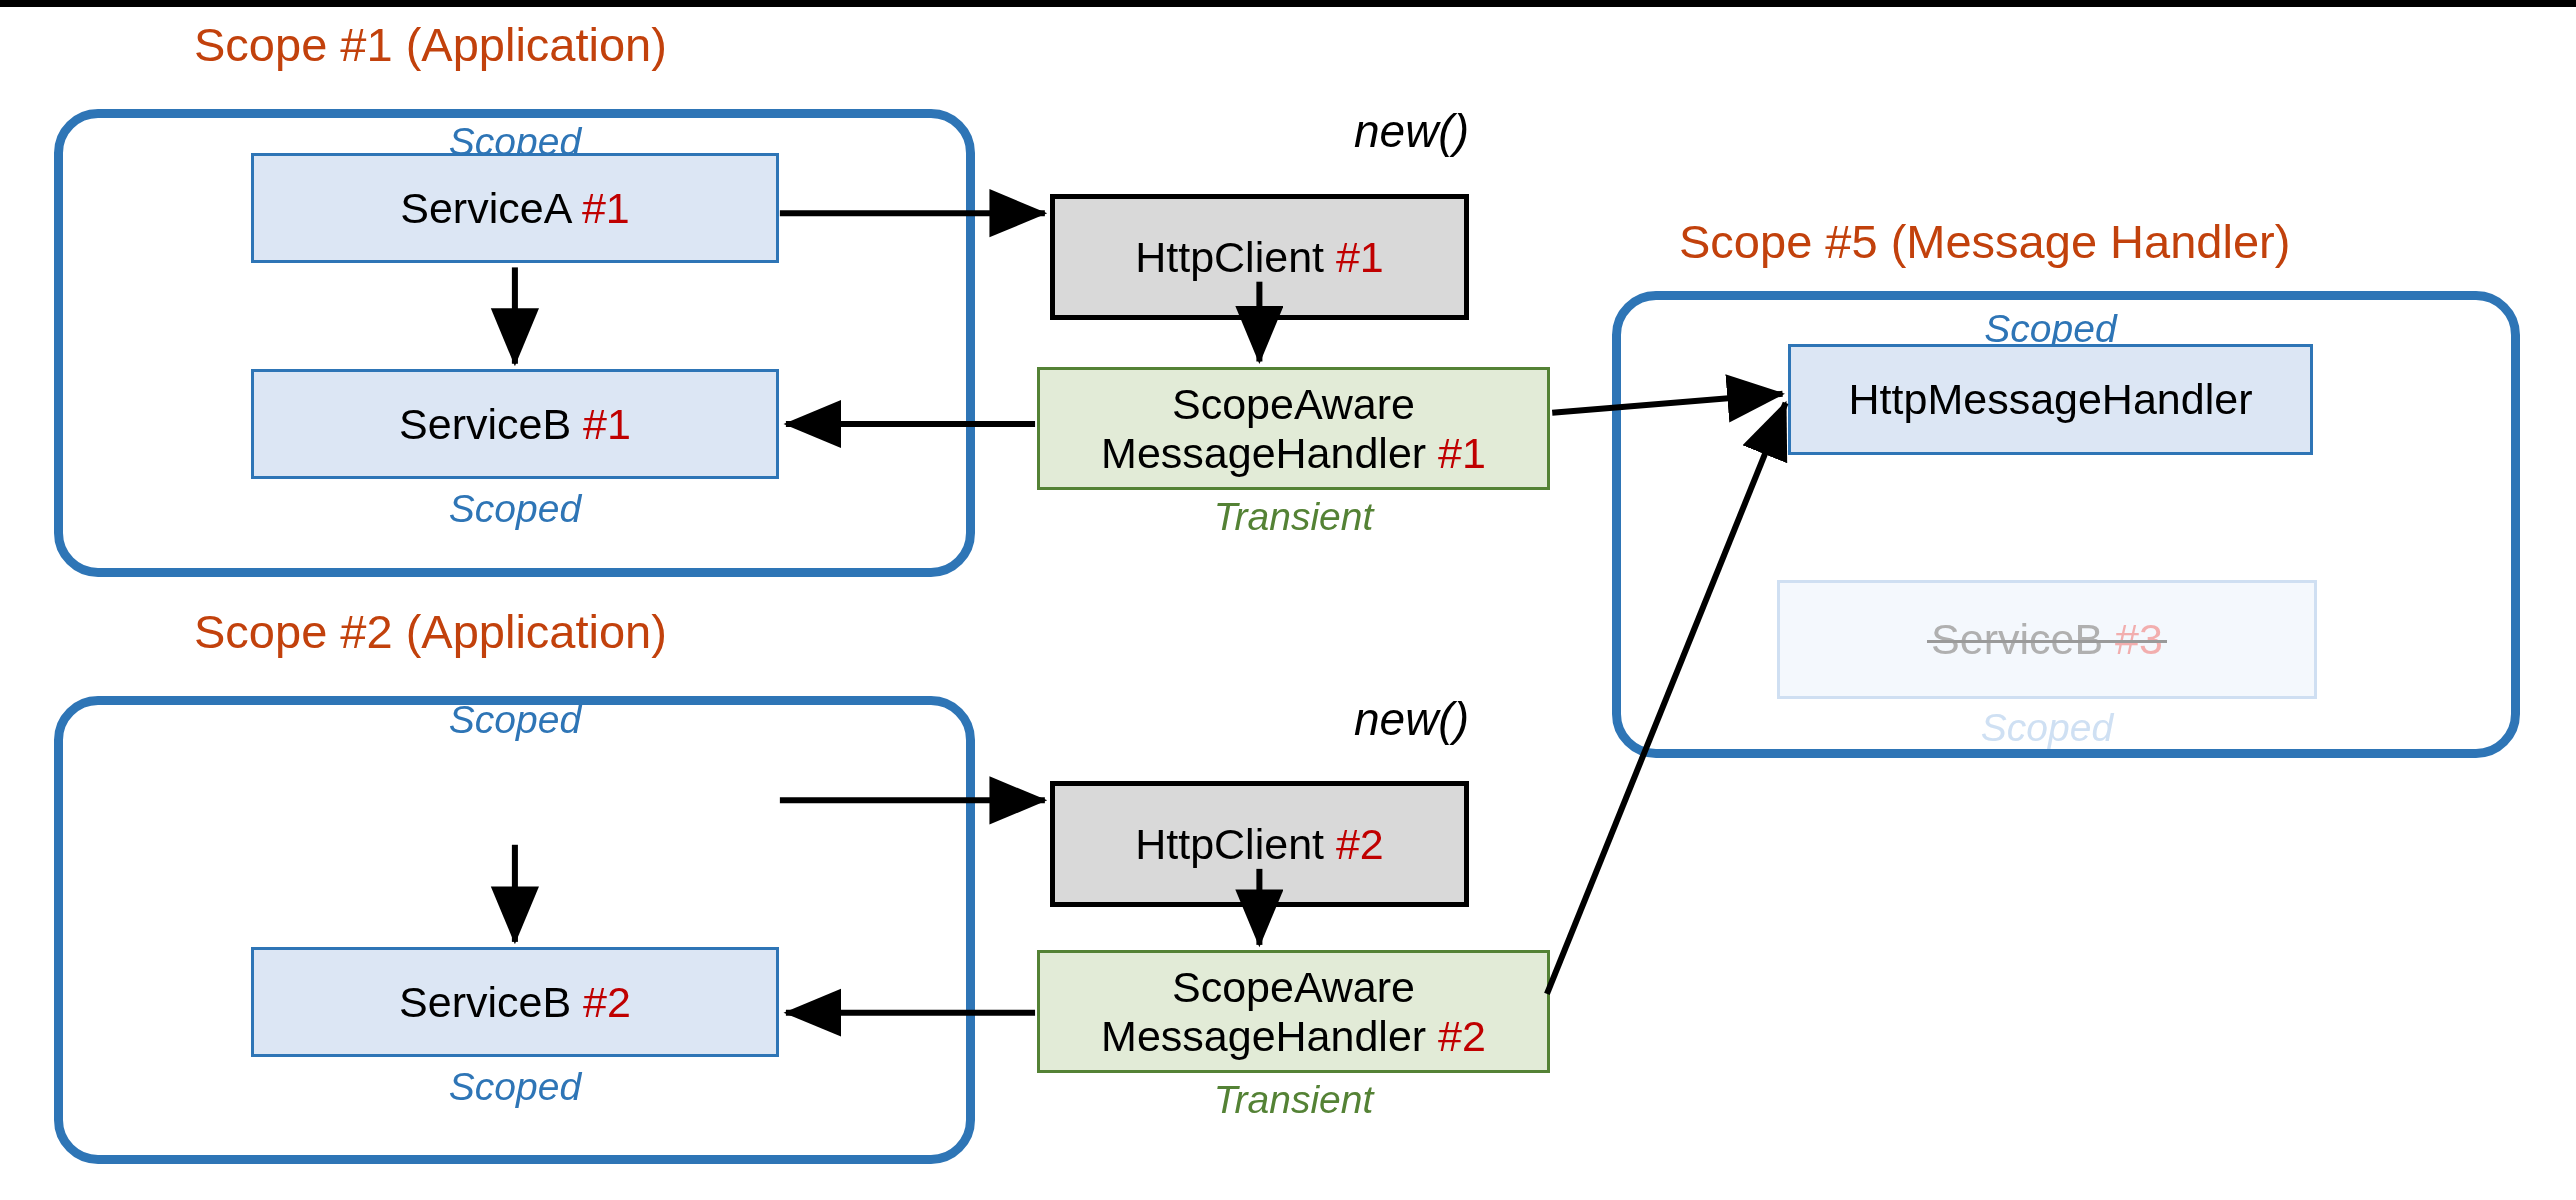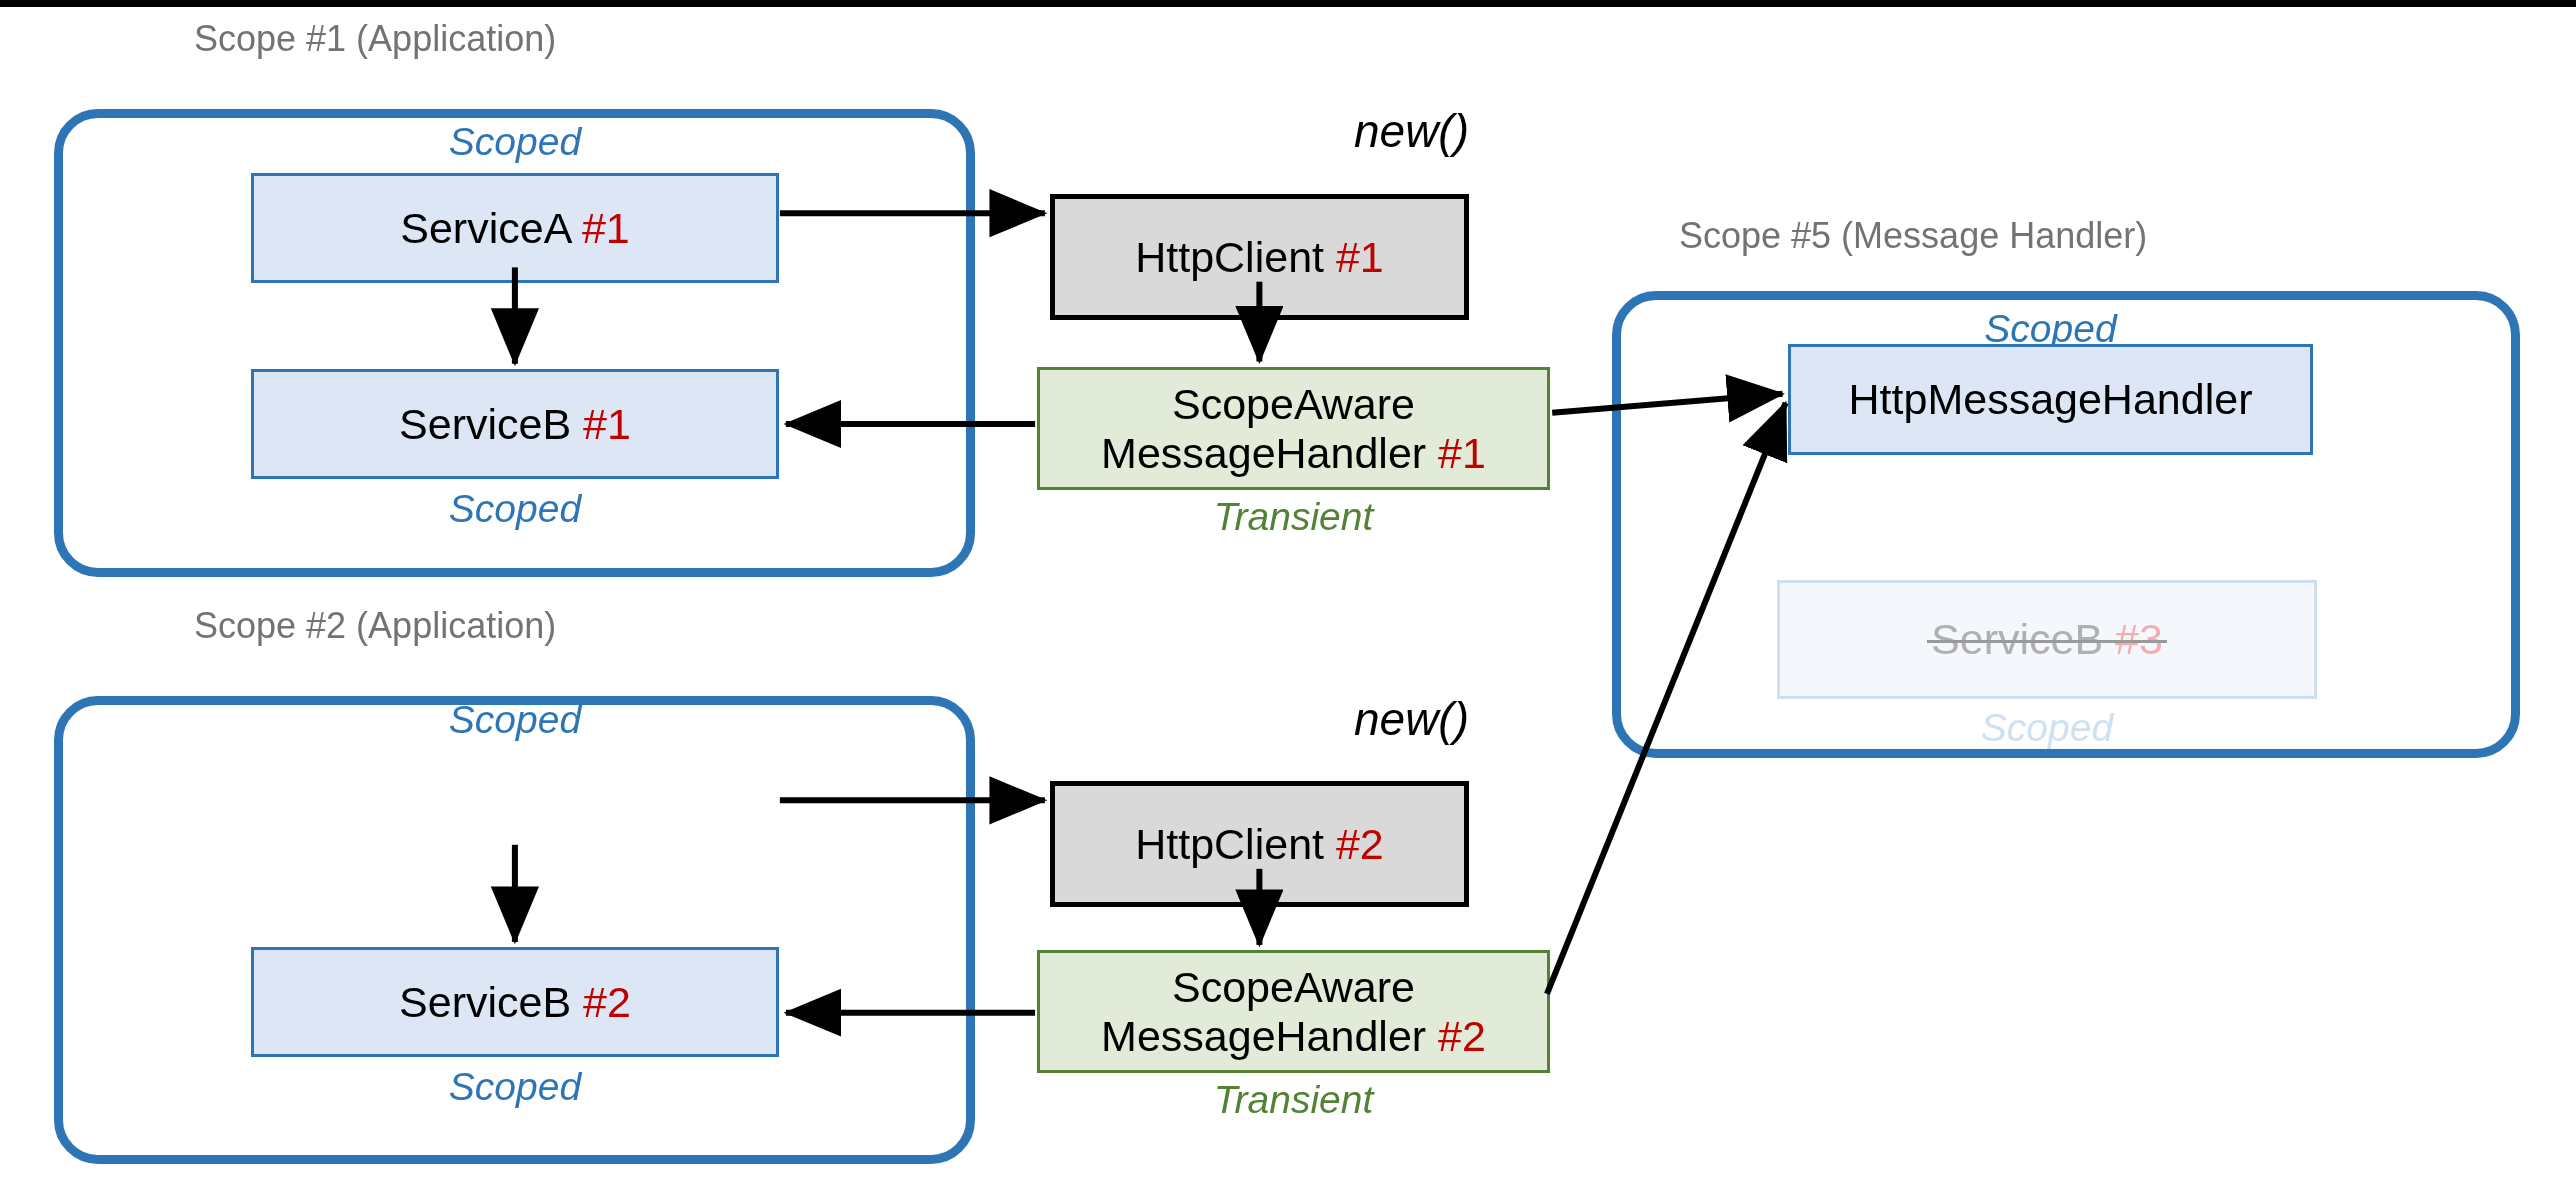--- a/index.html
+++ b/index.html
@@ -25,22 +25,22 @@
   
   .scope-box {
     position: absolute;
     border: 9.8px solid #2e75b6;
     border-radius: 44px;
     background: transparent;
     box-sizing: border-box;
   }
   .scope-title {
     position: absolute;
-    color: #737373;
-    font-size: 36px;
+    color: #c2410c;
+    font-size: 47px;
     line-height: 1;
     white-space: nowrap;
     font-family: "Liberation Sans", sans-serif;
   }
   
   .node {
     position: absolute;
     box-sizing: border-box;
     display: flex;
     align-items: center;
@@ -116,21 +116,21 @@
 <body>
 
 <div id="canvas">
 
   <div class="topbar"></div>
 
   <div class="scope-title" style="left:194px; top:21px;">Scope #1 (Application)</div>
   <div class="scope-box" style="left:54px; top:109px; width:921px; height:468px;"></div>
 
   <div class="lifetime scoped" style="left:251px; top:122px; width:528px;">Scoped</div>
-  <div class="node blue" style="left:251px; top:173px; width:528px; height:110px;">
+  <div class="node blue" style="left:251px; top:153px; width:528px; height:110px;">
     <span><span>ServiceA </span><span class="idx">#1</span></span>
   </div>
 
   <div class="node blue" style="left:251px; top:369px; width:528px; height:110px;">
     <span><span>ServiceB </span><span class="idx">#1</span></span>
   </div>
   <div class="lifetime scoped" style="left:251px; top:489px; width:528px;">Scoped</div>
 
   <div class="label-new" style="left:1050px; top:108px; width:419px;">new()</div>
   <div class="node gray" style="left:1050px; top:154px; width:419px; height:126px;">

